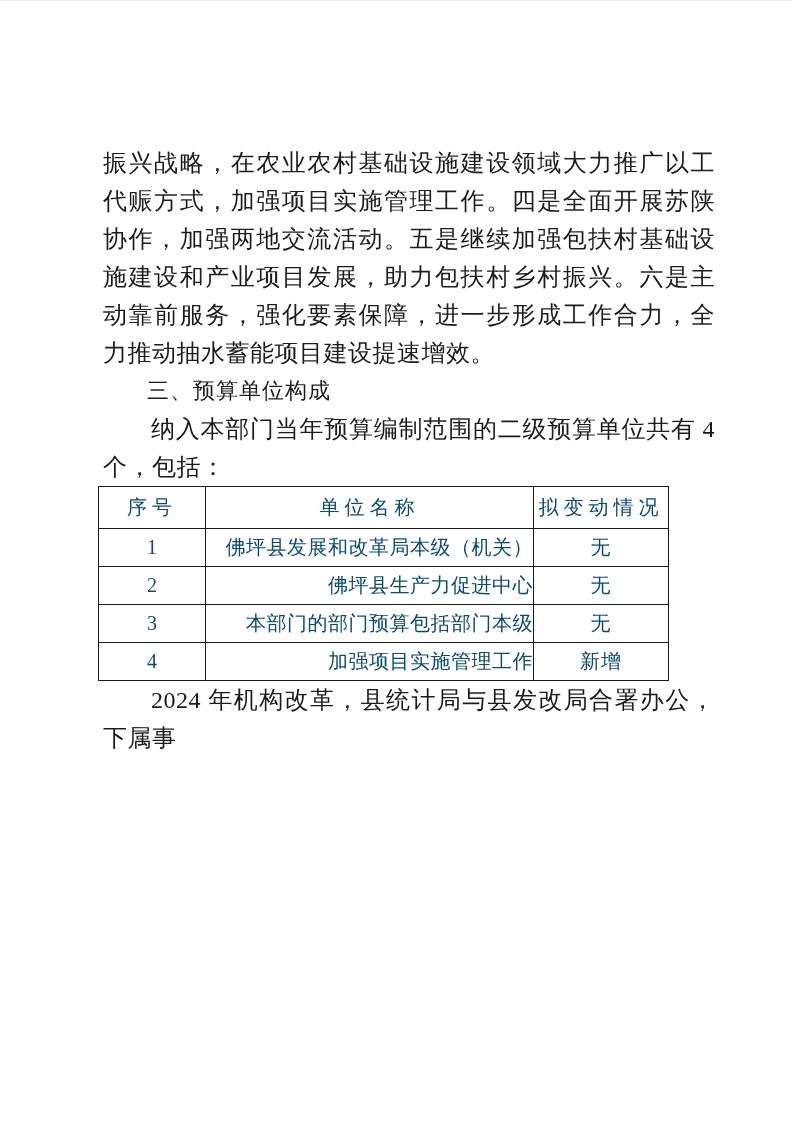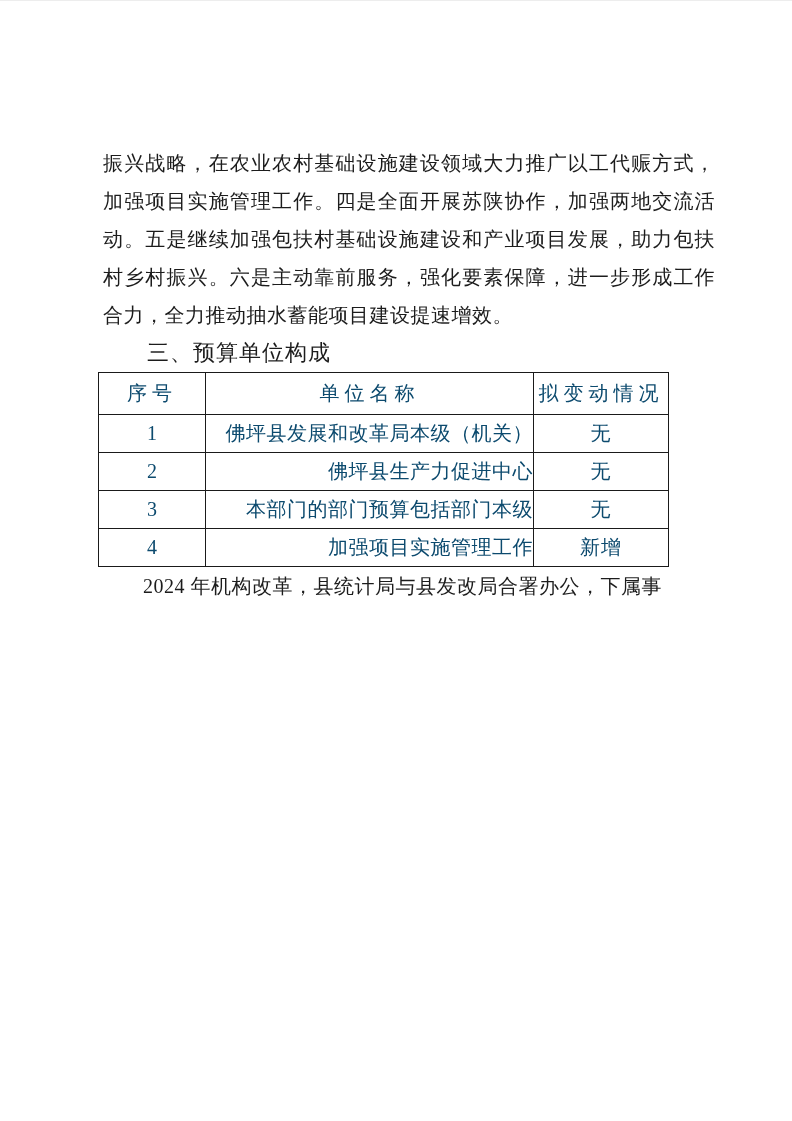--- a/index.html
+++ b/index.html
@@ -17,21 +17,21 @@
     font-family: "Liberation Serif", serif;
     color: #1c1c1c;
   }
   .page {
     box-sizing: border-box;
     width: 792px;
     padding: 143px 77px 0 103px;
   }
   .para {
     margin: 0;
-    font-size: 20px;
+    font-size: 24px;
     line-height: 38px;
     text-align: justify;
     text-justify: inter-character;
     letter-spacing: 0.5px;
     word-break: break-all;
   }
   .indent {
     text-indent: 2em;
   }
   .section-heading {
@@ -82,20 +82,21 @@
 <body>
 
 <div class="page">
 
   <p class="para">振兴战略，在农业农村基础设施建设领域大力推广以工代赈方式，加强项目实施管理工作。四是全面开展苏陕协作，加强两地交流活动。五是继续加强包扶村基础设施建设和产业项目发展，助力包扶村乡村振兴。六是主动靠前服务，强化要素保障，进一步形成工作合力，全力推动抽水蓄能项目建设提速增效。</p>
 
 
   <h2 class="section-heading">三、预算单位构成</h2>
 
 
+  <p class="para indent">纳入本部门当年预算编制范围的二级预算单位共有 4 个，包括：</p>
 
   <table class="units">
     <colgroup>
       <col class="c-no">
       <col class="c-name">
       <col class="c-change">
     </colgroup>
     <thead>
       <tr>
         <th>序号</th>

